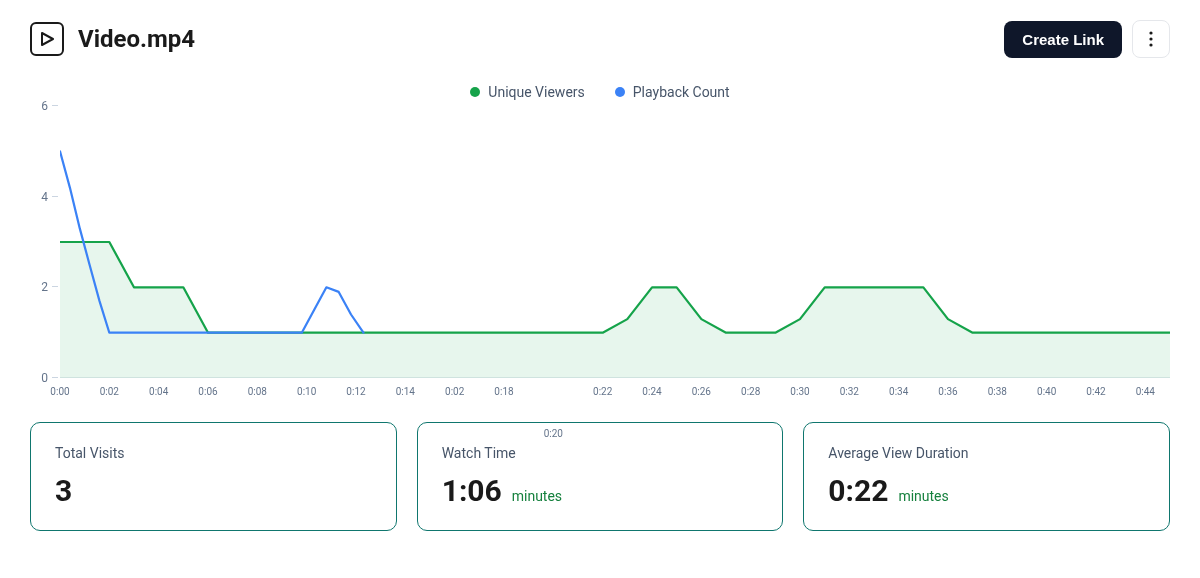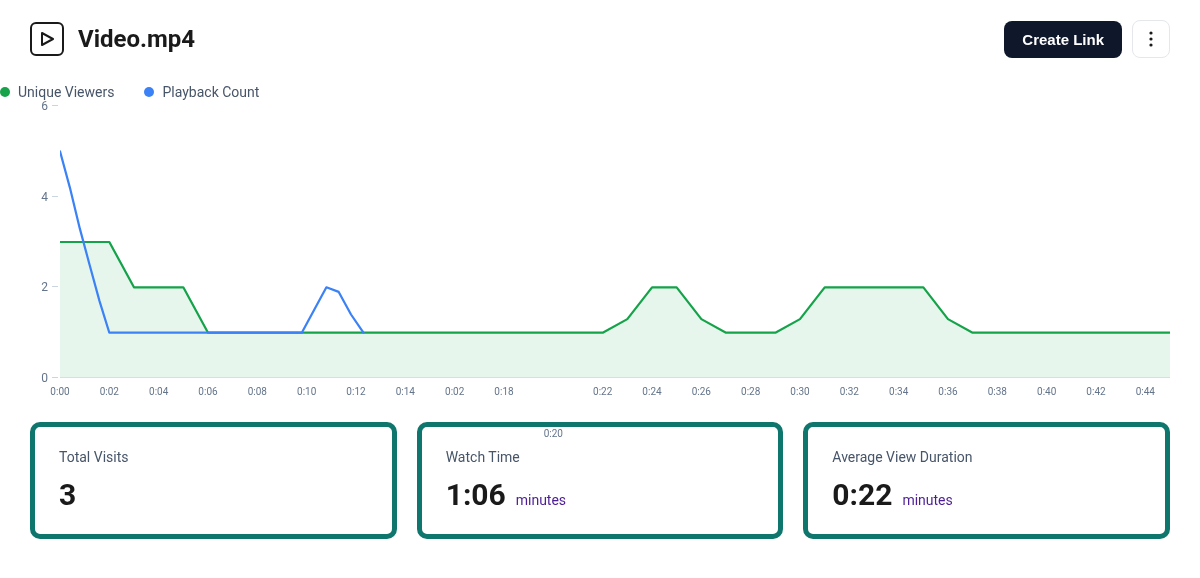--- a/index.html
+++ b/index.html
@@ -48,20 +48,21 @@
     border: 1px solid #e5e7eb;
     background: #fff;
     border-radius: 8px;
     display: flex;
     align-items: center;
     justify-content: center;
     cursor: pointer;
   }
   .legend {
     display: flex;
+    justify-content: center;
     gap: 30px;
     padding: 16px 0 6px 0;
     font-size: 14px;
     color: #475569;
   }
   .legend-item { display: flex; align-items: center; gap: 8px; }
   .dot { width: 10px; height: 10px; border-radius: 50%; }
   .dot-green { background: #16a34a; }
   .dot-blue  { background: #3b82f6; }
   .chart-wrap {
@@ -106,37 +107,37 @@
     transform: translateX(-50%);
     white-space: nowrap;
   }
   .stats {
     display: flex;
     gap: 20px;
     padding: 16px 30px 0 30px;
   }
   .card {
     flex: 1;
-    border: 5px solid #0f766e;
+    border: 1px solid #0f766e;
     border-radius: 10px;
     padding: 22px 24px;
   }
   .card-label {
     font-size: 14px;
     color: #475569;
     margin-bottom: 12px;
   }
   .card-value {
     font-size: 30px;
     font-weight: 700;
     display: inline-block;
   }
   .card-unit {
     font-size: 14px;
-    color: #4c1d95;
+    color: #15803d;
     margin-left: 6px;
     font-weight: 400;
   }
 </style>
 </head>
 <body>
 
 <div class="header">
   <div class="play-box">
     <svg width="14" height="14" viewBox="0 0 14 14">

